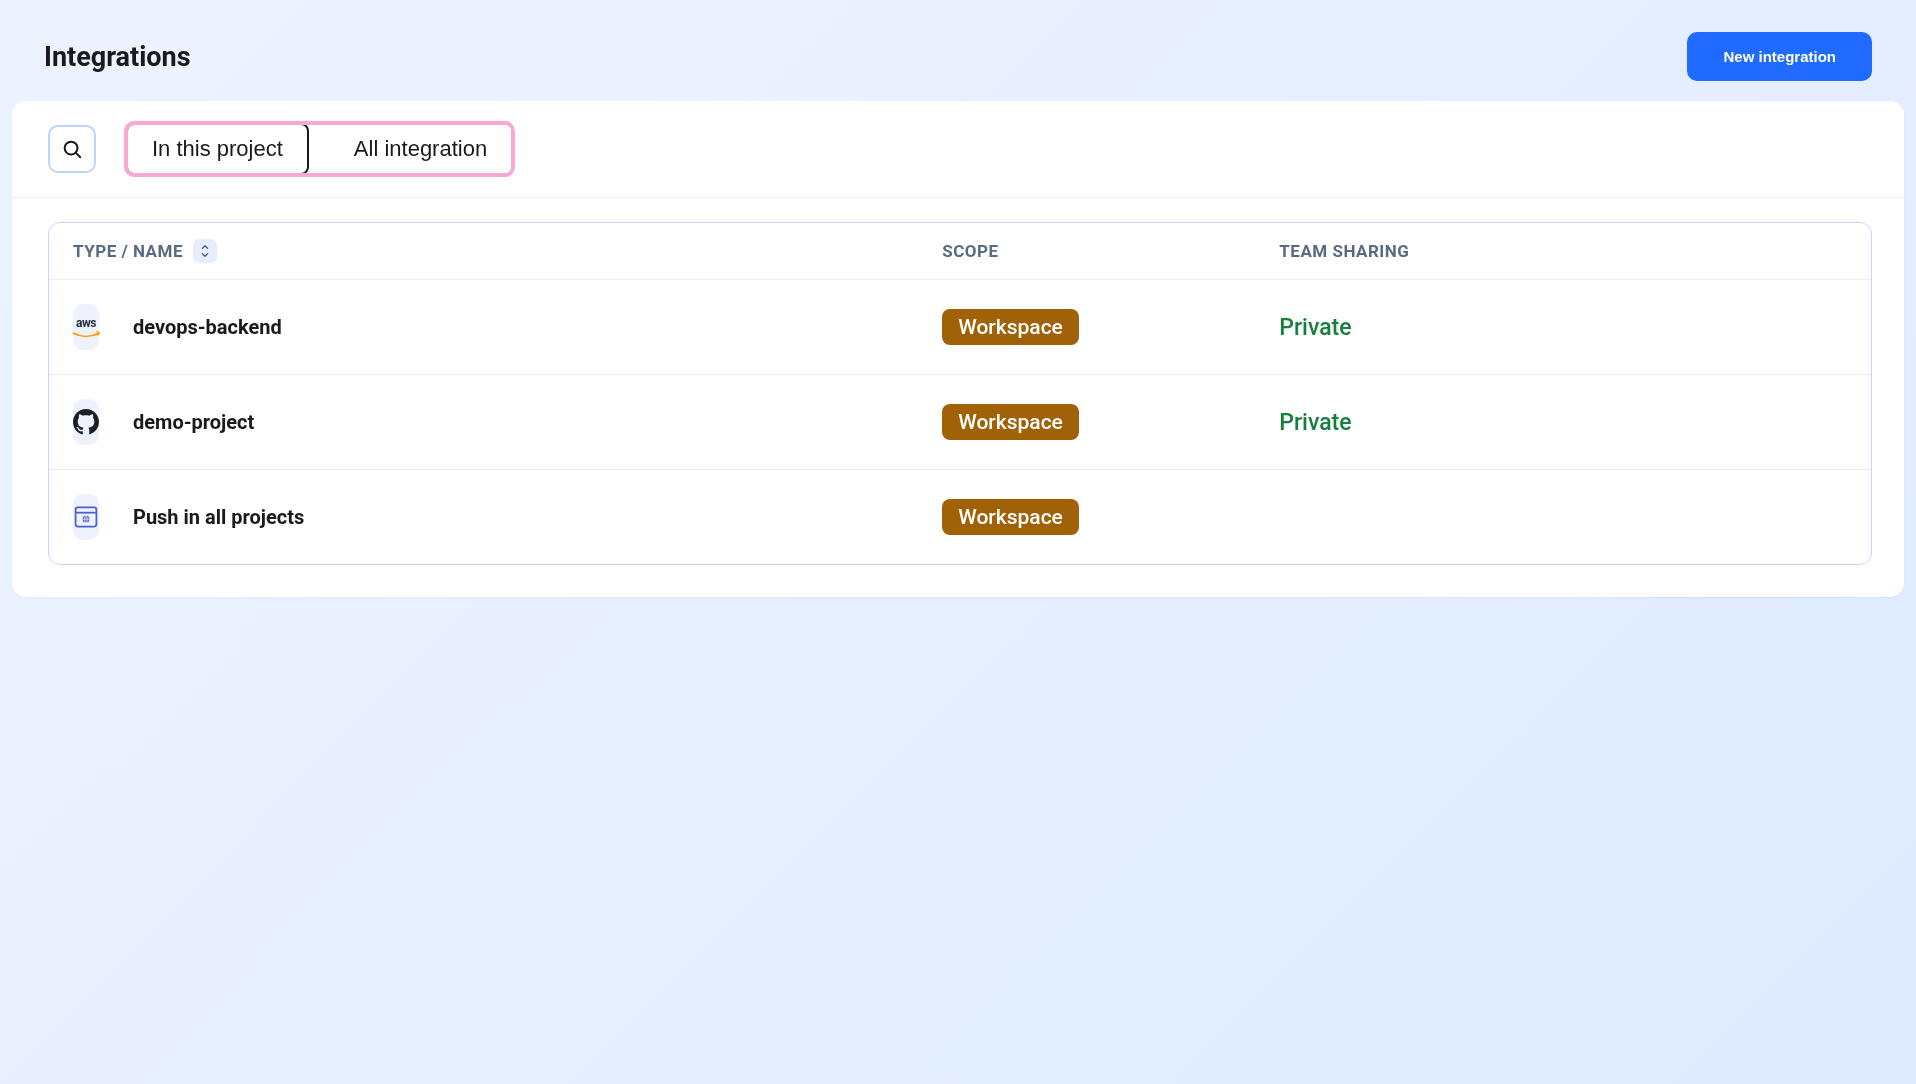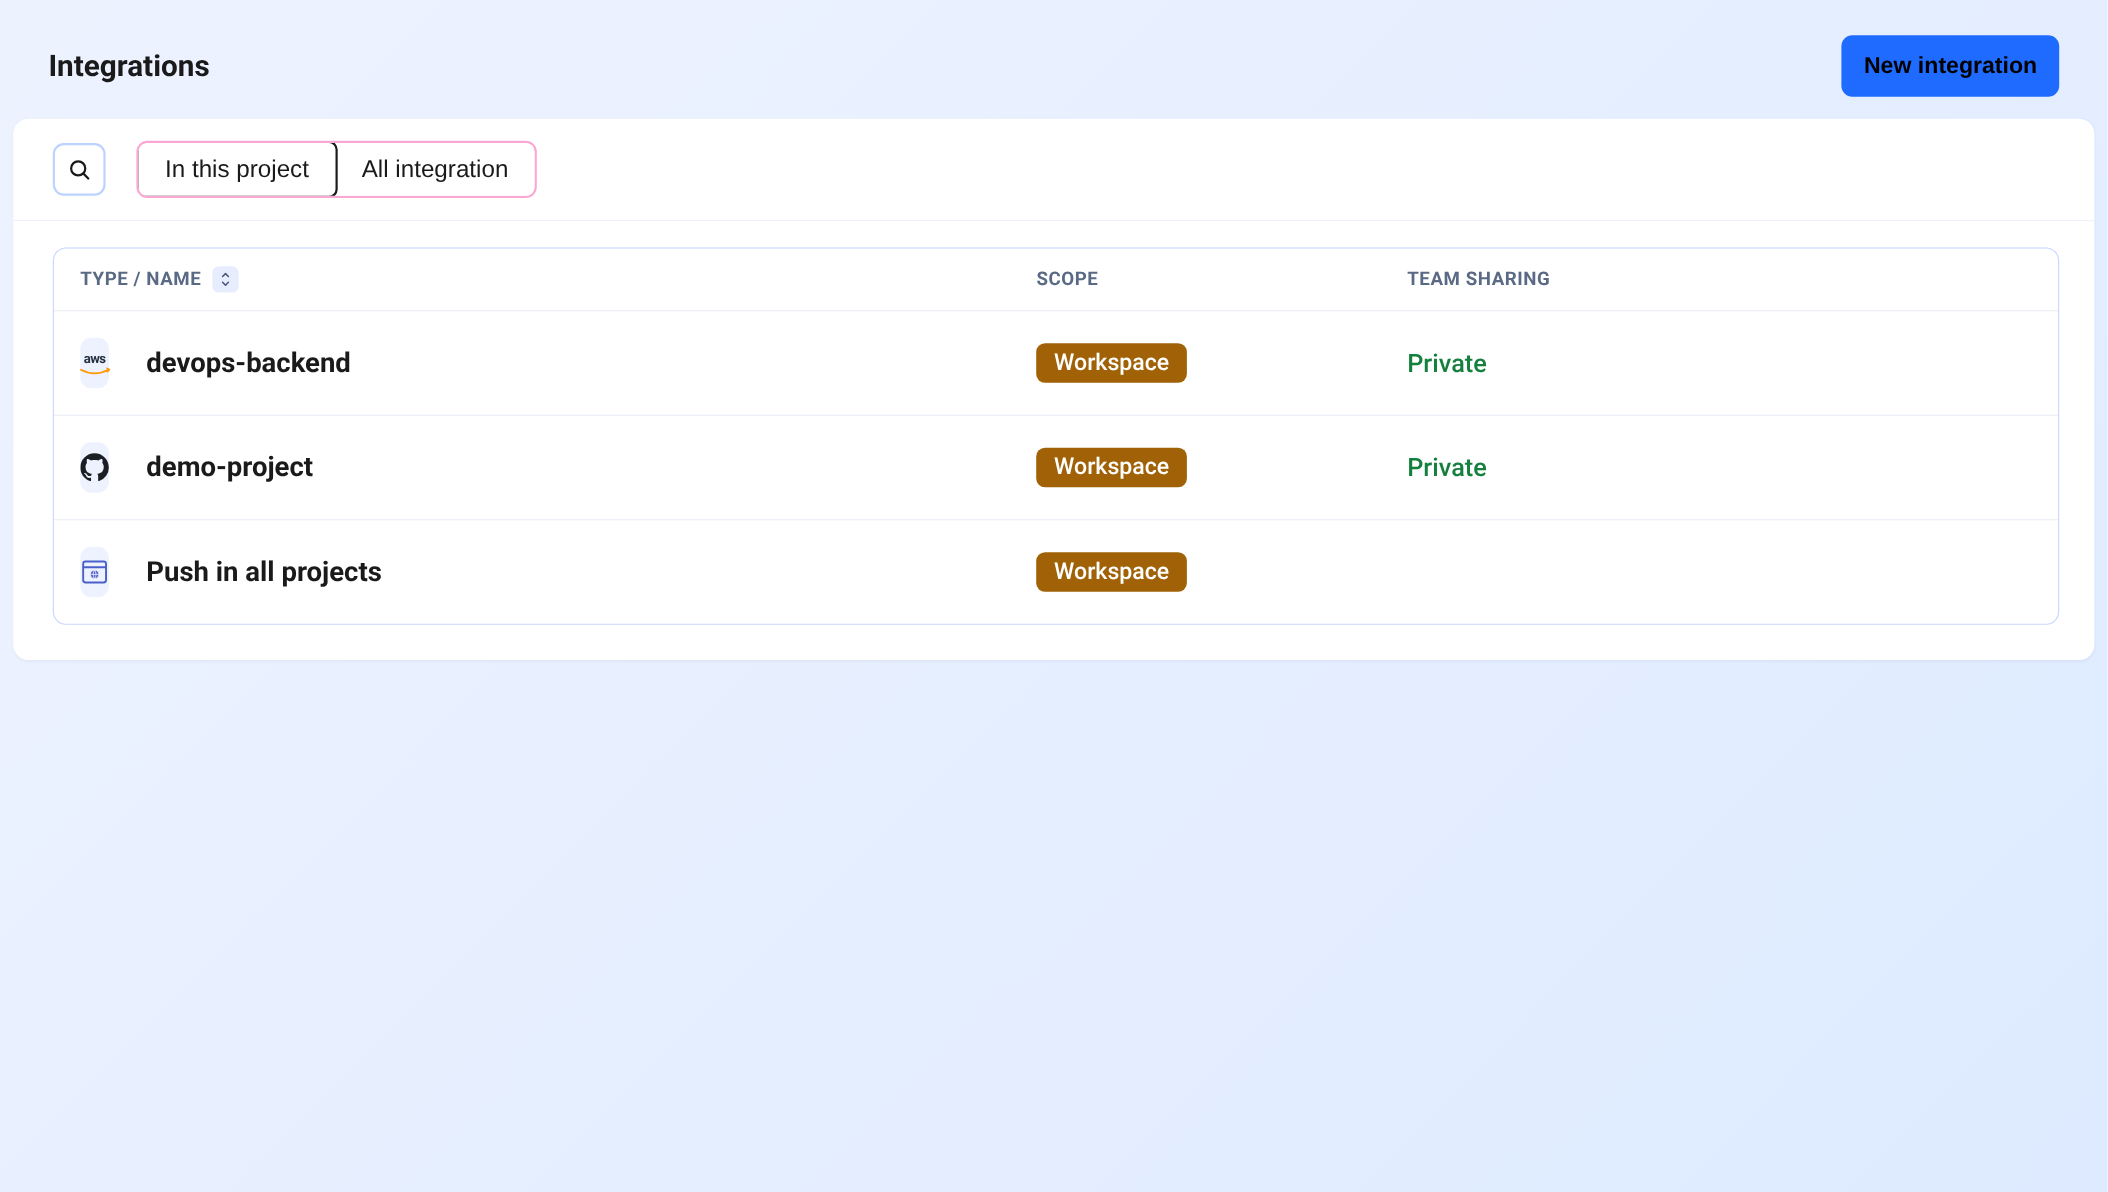--- a/index.html
+++ b/index.html
@@ -29,25 +29,25 @@
     }
 
     .page-title {
       font-size: 27px;
       font-weight: 700;
       color: #1a1a1a;
     }
 
     .new-integration-btn {
       background: #1f6bff;
-      color: #000000;
+      color: #ffffff;
       border: none;
       border-radius: 10px;
-      padding: 16px 20px;
-      font-size: 21px;
+      padding: 16px 36px;
+      font-size: 15px;
       font-weight: 600;
       cursor: pointer;
     }
 
     .card {
       background: #ffffff;
       border-radius: 14px;
       margin: 0 4px 4px 4px;
       overflow: hidden;
       box-shadow: 0 1px 3px rgba(0,0,0,0.04);
@@ -74,23 +74,24 @@
     }
 
     .search-btn svg {
       width: 22px;
       height: 22px;
       stroke: #1a1a1a;
     }
 
     .tabs-group {
       display: flex;
-      border: 2px solid #f9a8d4;
+      border: 4px solid #f9a8d4;
       border-radius: 10px;
       overflow: hidden;
+      gap: 23px;
     }
 
     .tab {
       padding: 11px 24px;
       font-size: 22px;
       font-weight: 500;
       color: #1a1a1a;
       cursor: pointer;
       border: none;
       background: #ffffff;
@@ -176,21 +177,21 @@
       border-radius: 10px;
       background: #eef2ff;
       display: flex;
       align-items: center;
       justify-content: center;
       margin-right: 24px;
       flex-shrink: 0;
     }
 
     .row-name {
-      font-size: 25px;
+      font-size: 20px;
       font-weight: 700;
       color: #1a1a1a;
     }
 
     .scope-badge {
       display: inline-block;
       background: #a16207;
       color: #ffffff;
       font-size: 21px;
       font-weight: 500;

